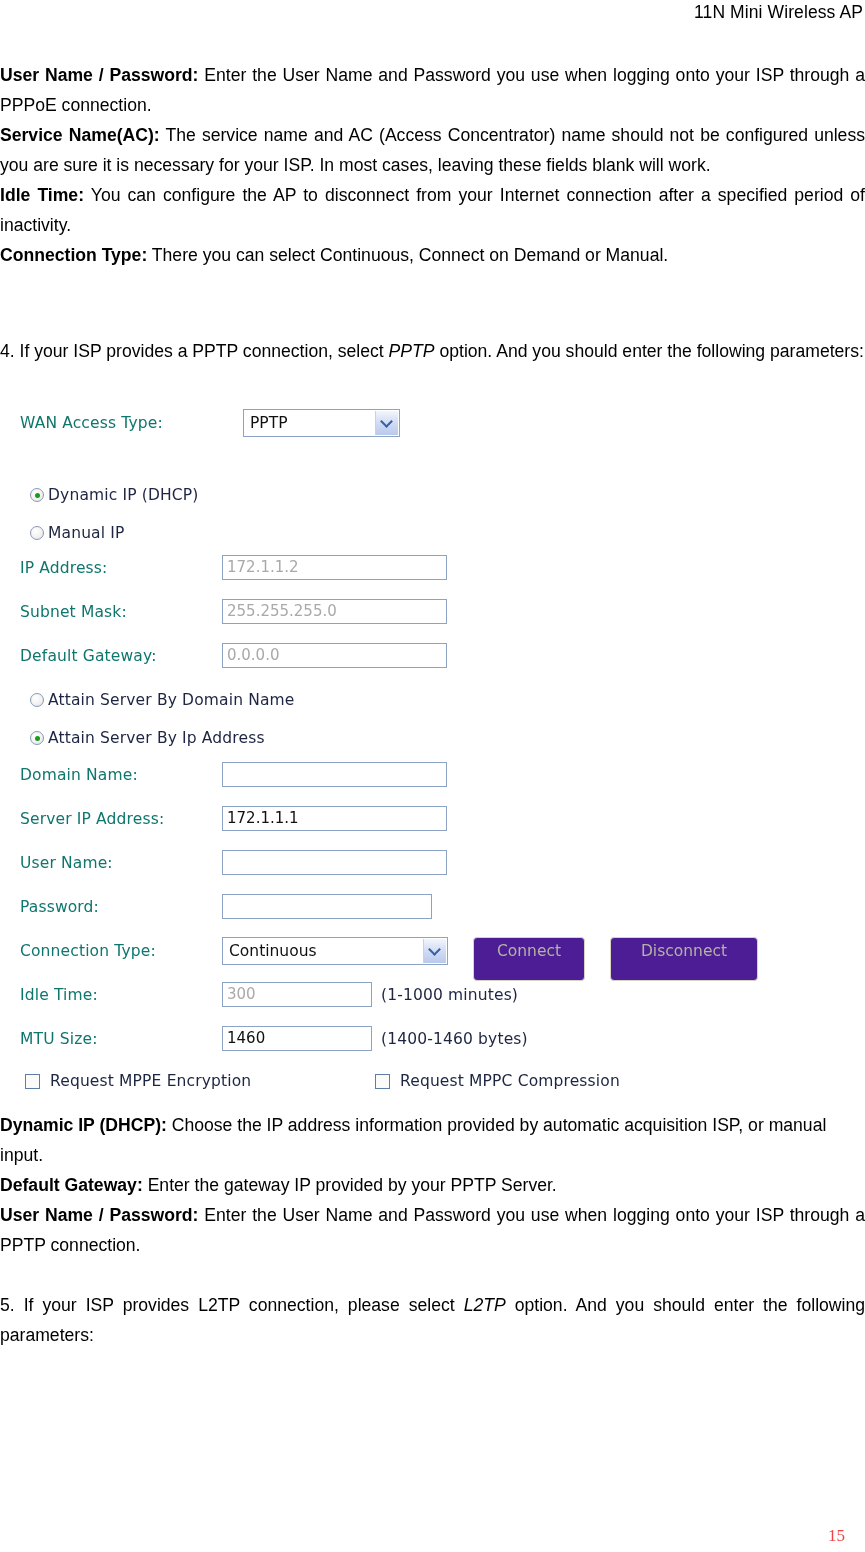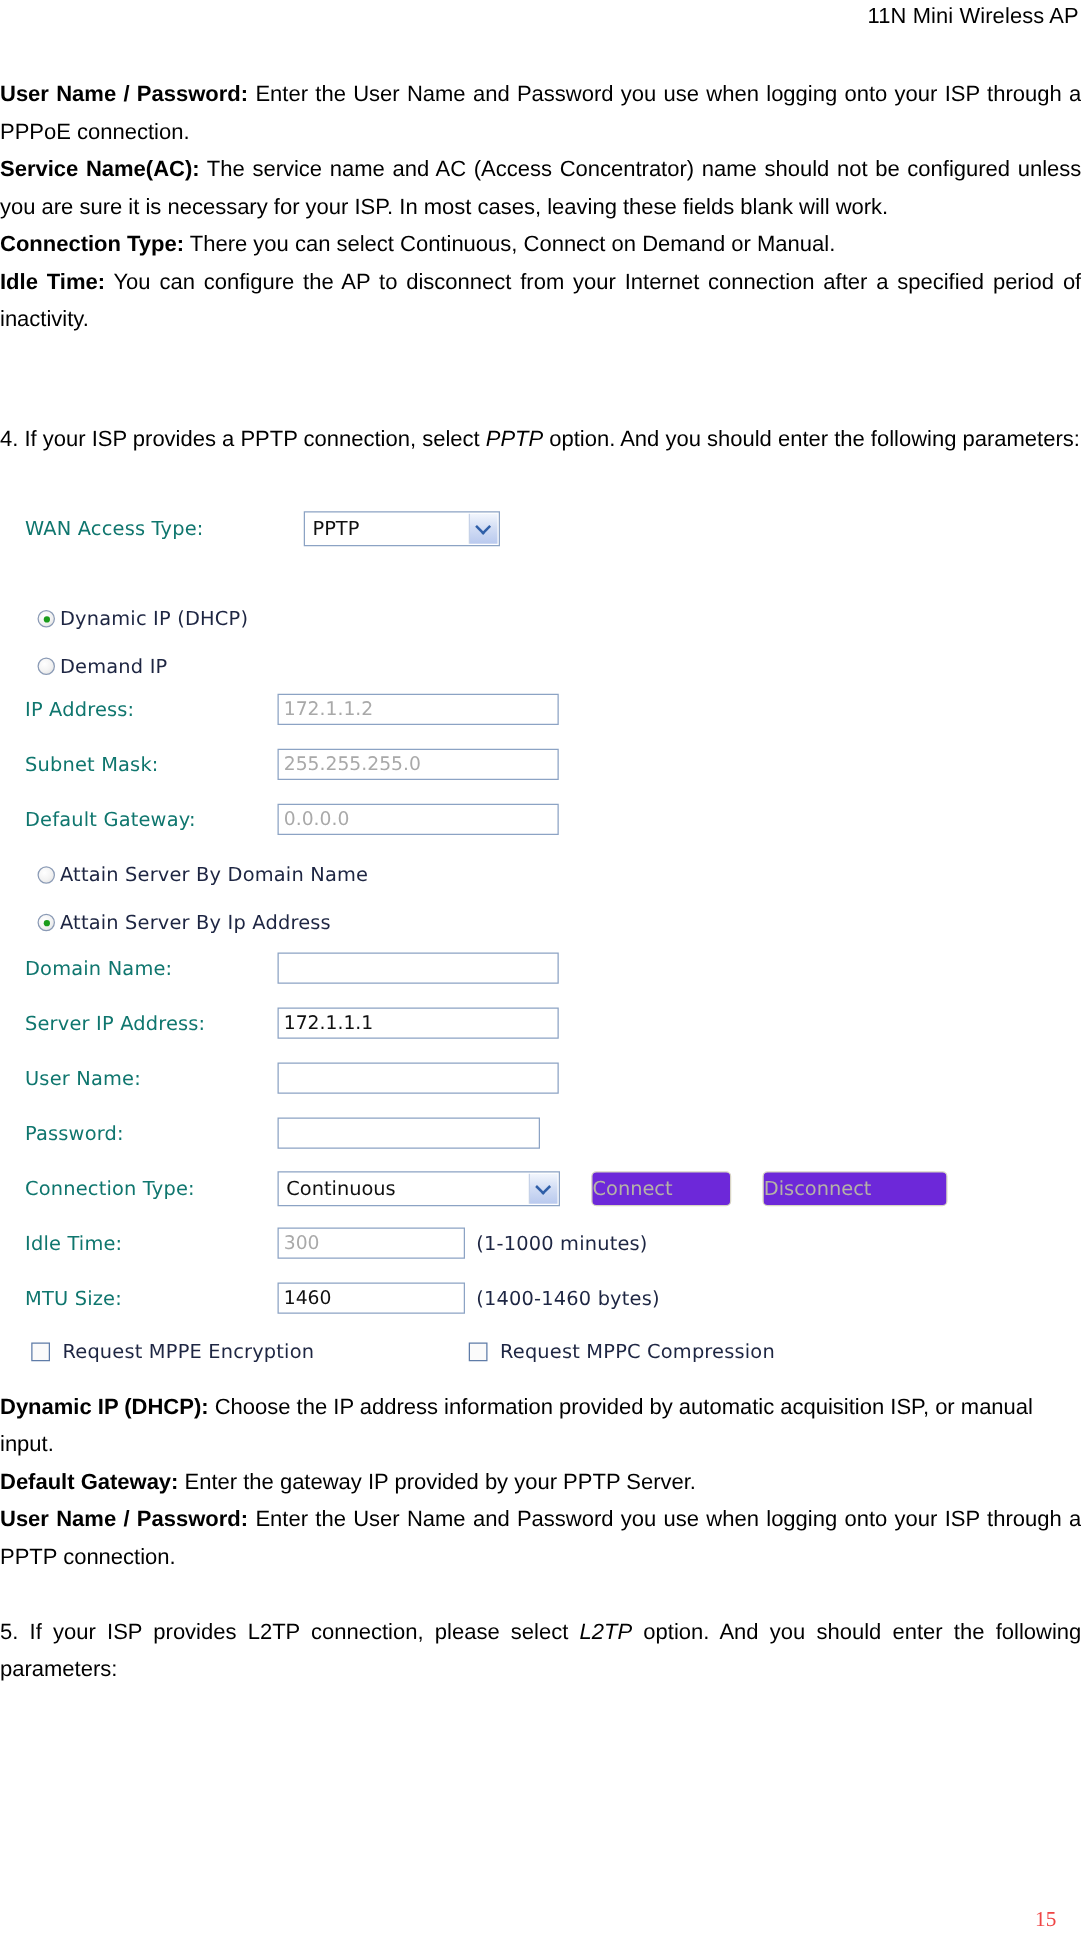--- a/index.html
+++ b/index.html
@@ -186,29 +186,30 @@
   .cb-row .clabel {
     font-size: 15.5px;
     color: #1d2542;
     letter-spacing: 0.15px;
   }
 
   
   .btn {
     position: absolute;
     top: 1px;
-    height: 28px;
+    height: 44px;
     box-sizing: border-box;
     border: 1px solid #d8d4c4;
     border-radius: 4px;
-    background: #6d28d9;
+    background: #4c1d95;
     color: #b5b2a6;
     font-family: "DejaVu Sans", sans-serif;
     font-size: 15.5px;
     line-height: 26px;
+    text-align: center;
     white-space: nowrap;
   }
 
   
   .hint {
     position: absolute;
     top: 0;
     height: 30px;
     line-height: 30px;
     font-size: 15.5px;
@@ -233,24 +234,24 @@
 <div class="doc-header">11N Mini Wireless AP</div>
 
 <div class="prose" id="block-defs">
   <p class="p-just">
     <span class="lead">User Name / Password:</span><span> Enter the User Name and Password you use when logging onto your ISP through a PPPoE connection.</span>
   </p>
   <p class="p-just">
     <span class="lead">Service Name(AC):</span><span> The service name and AC (Access Concentrator) name should not be configured unless you are sure it is necessary for your ISP. In most cases, leaving these fields blank will work.</span>
   </p>
   <p class="p-just">
+    <span class="lead">Idle Time:</span><span> You can configure the AP to disconnect from your Internet connection after a specified period of inactivity.</span>
+  </p>
+  <p class="p-just">
     <span class="lead">Connection Type:</span><span> There you can select Continuous, Connect on Demand or Manual.</span>
-  </p>
-  <p class="p-just">
-    <span class="lead">Idle Time:</span><span> You can configure the AP to disconnect from your Internet connection after a specified period of inactivity.</span>
   </p>
 </div>
 
 <div class="prose" id="para-4">
   <p class="p-just"><span>4. If your ISP provides a PPTP connection, select </span><span class="ital">PPTP</span><span> option. And you should enter the following parameters:</span></p>
 </div>
 
 <div class="form-panel">
 
   <div class="row" style="top:0px;">
@@ -258,21 +259,21 @@
     <div class="sel" style="left:243px; width:157px;">
       <span>PPTP</span>
       <span class="arrow-box"></span>
     </div>
   </div>
 
   <div class="radio-row" style="left:30px; top:72px;">
     <span class="radio on"></span><span class="rlabel">Dynamic IP (DHCP)</span>
   </div>
   <div class="radio-row" style="left:30px; top:110px;">
-    <span class="radio"></span><span class="rlabel">Demand IP</span>
+    <span class="radio"></span><span class="rlabel">Manual IP</span>
   </div>
 
   <div class="row" style="top:145px;">
     <span class="lbl">IP Address:</span>
     <div class="tf dim" style="left:222px; width:225px;">172.1.1.2</div>
   </div>
 
   <div class="row" style="top:189px;">
     <span class="lbl">Subnet Mask:</span>
     <div class="tf dim" style="left:222px; width:225px;">255.255.255.0</div>

